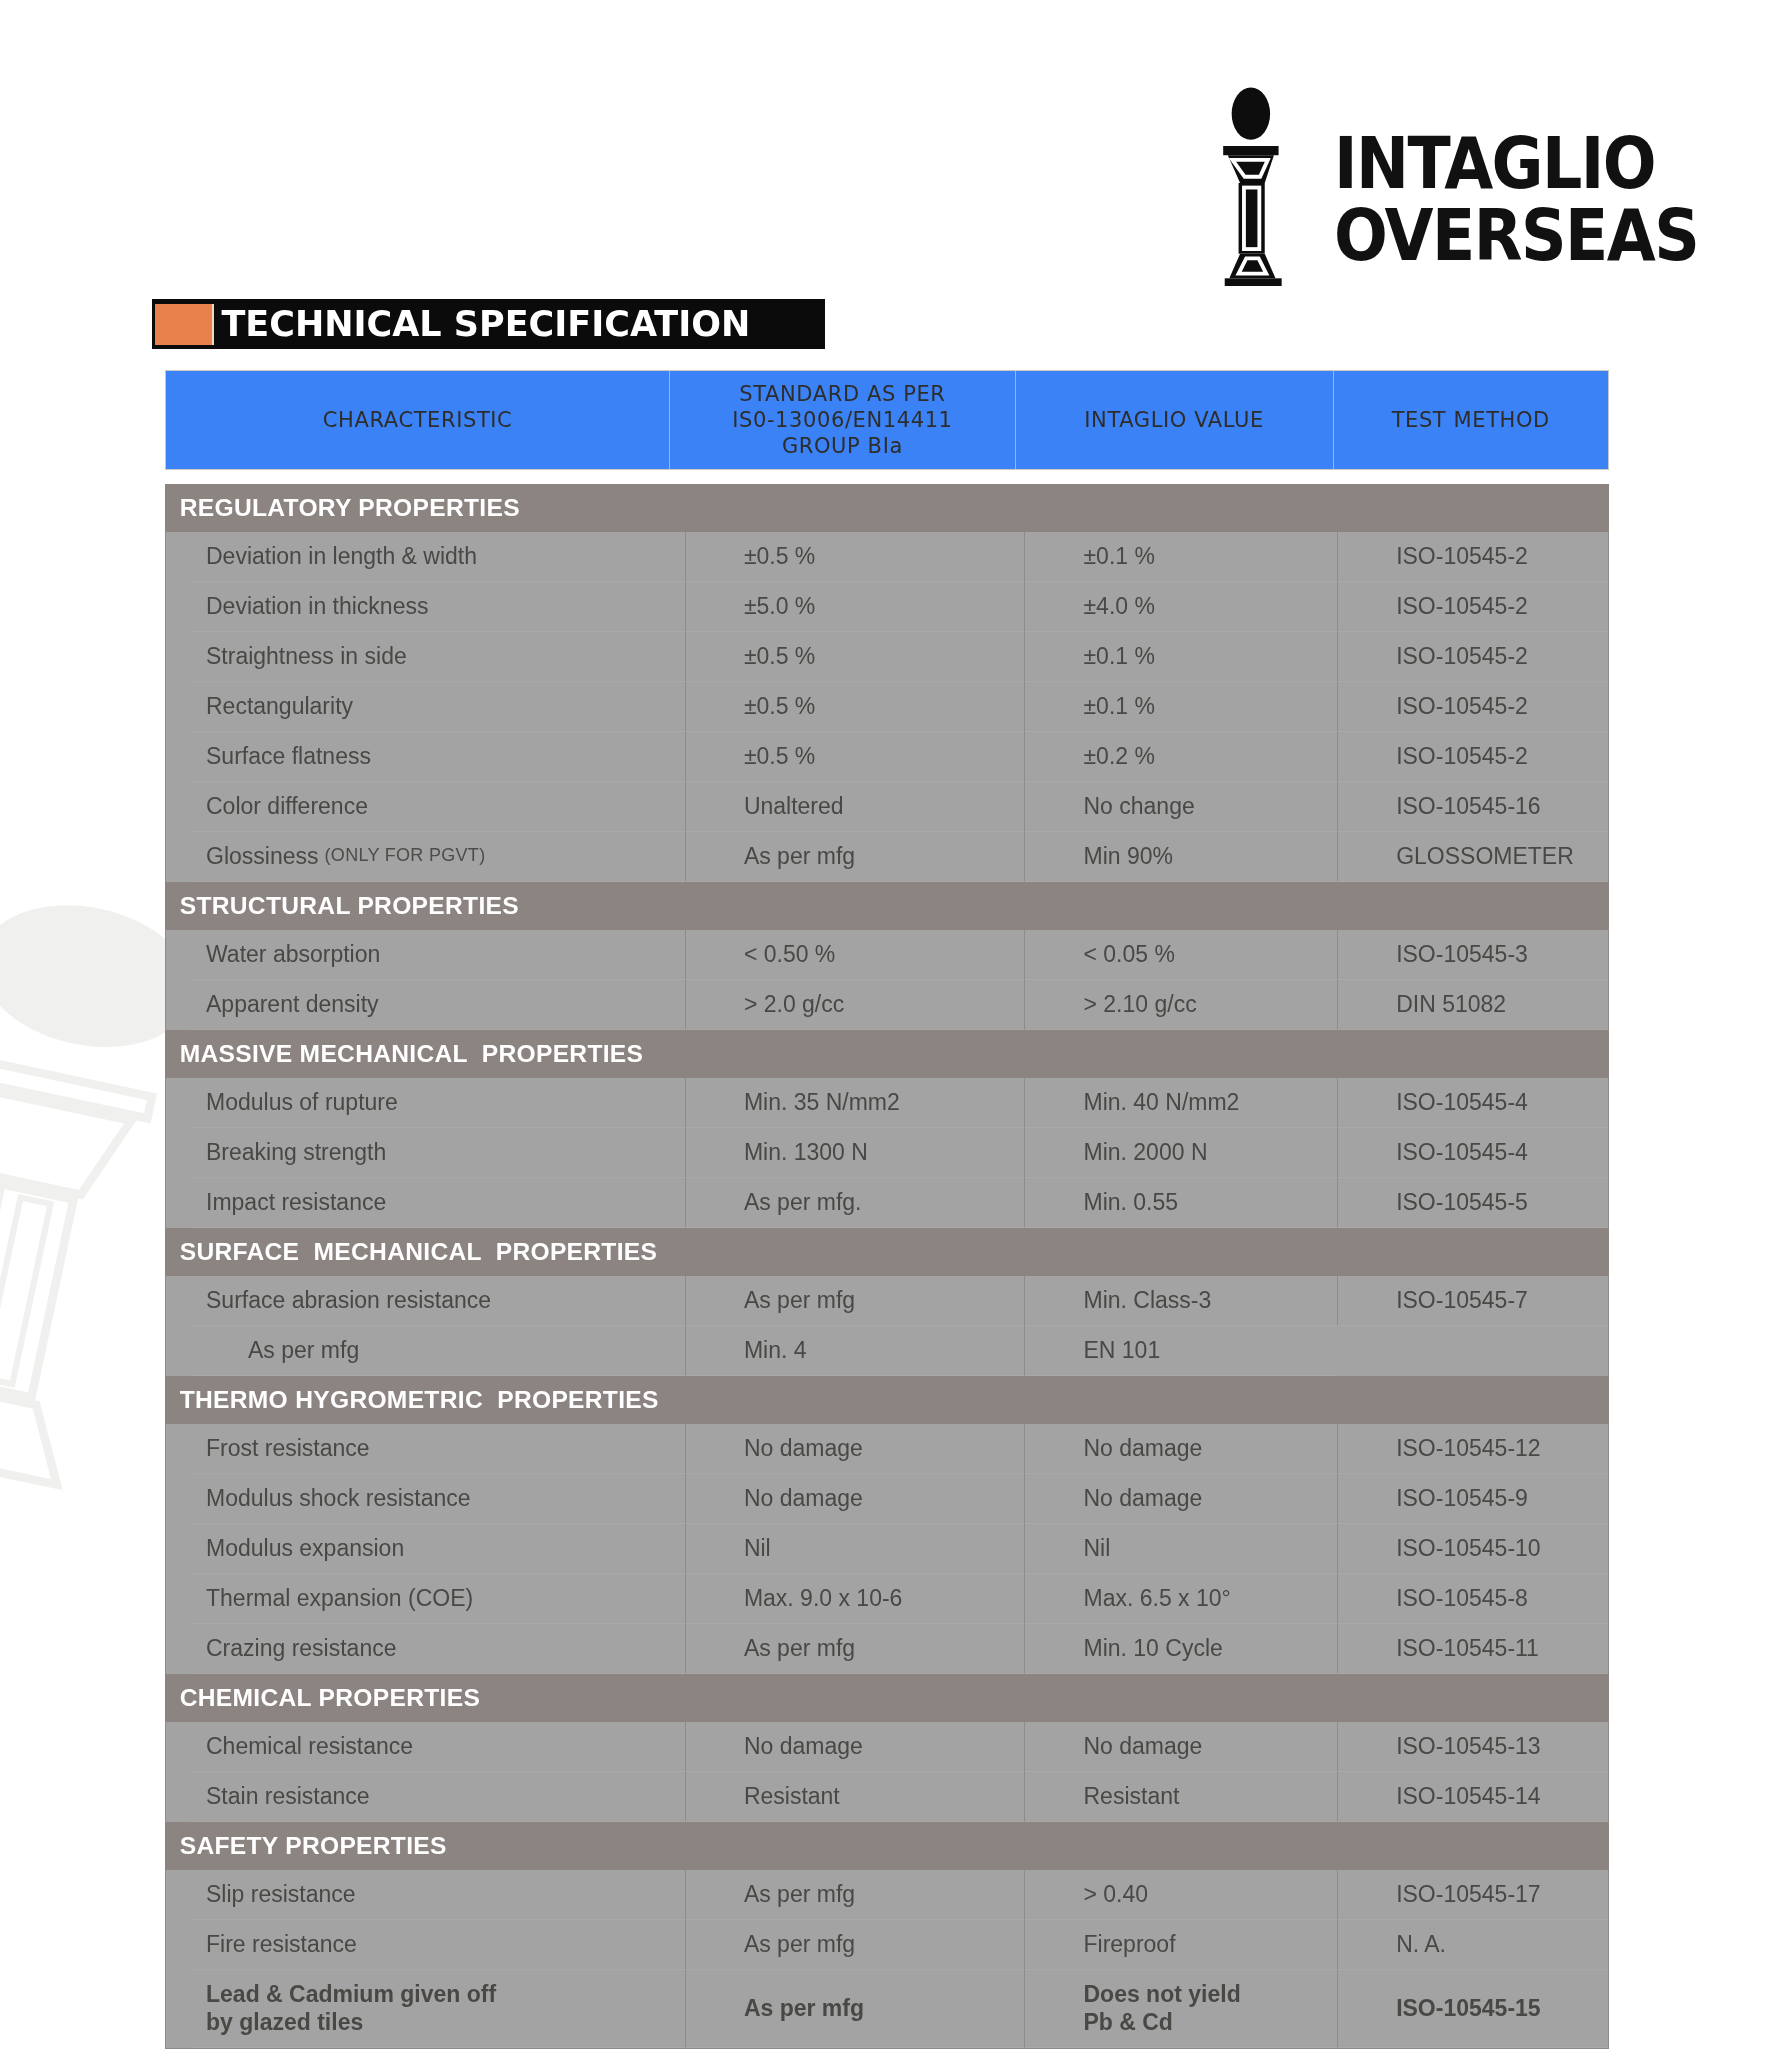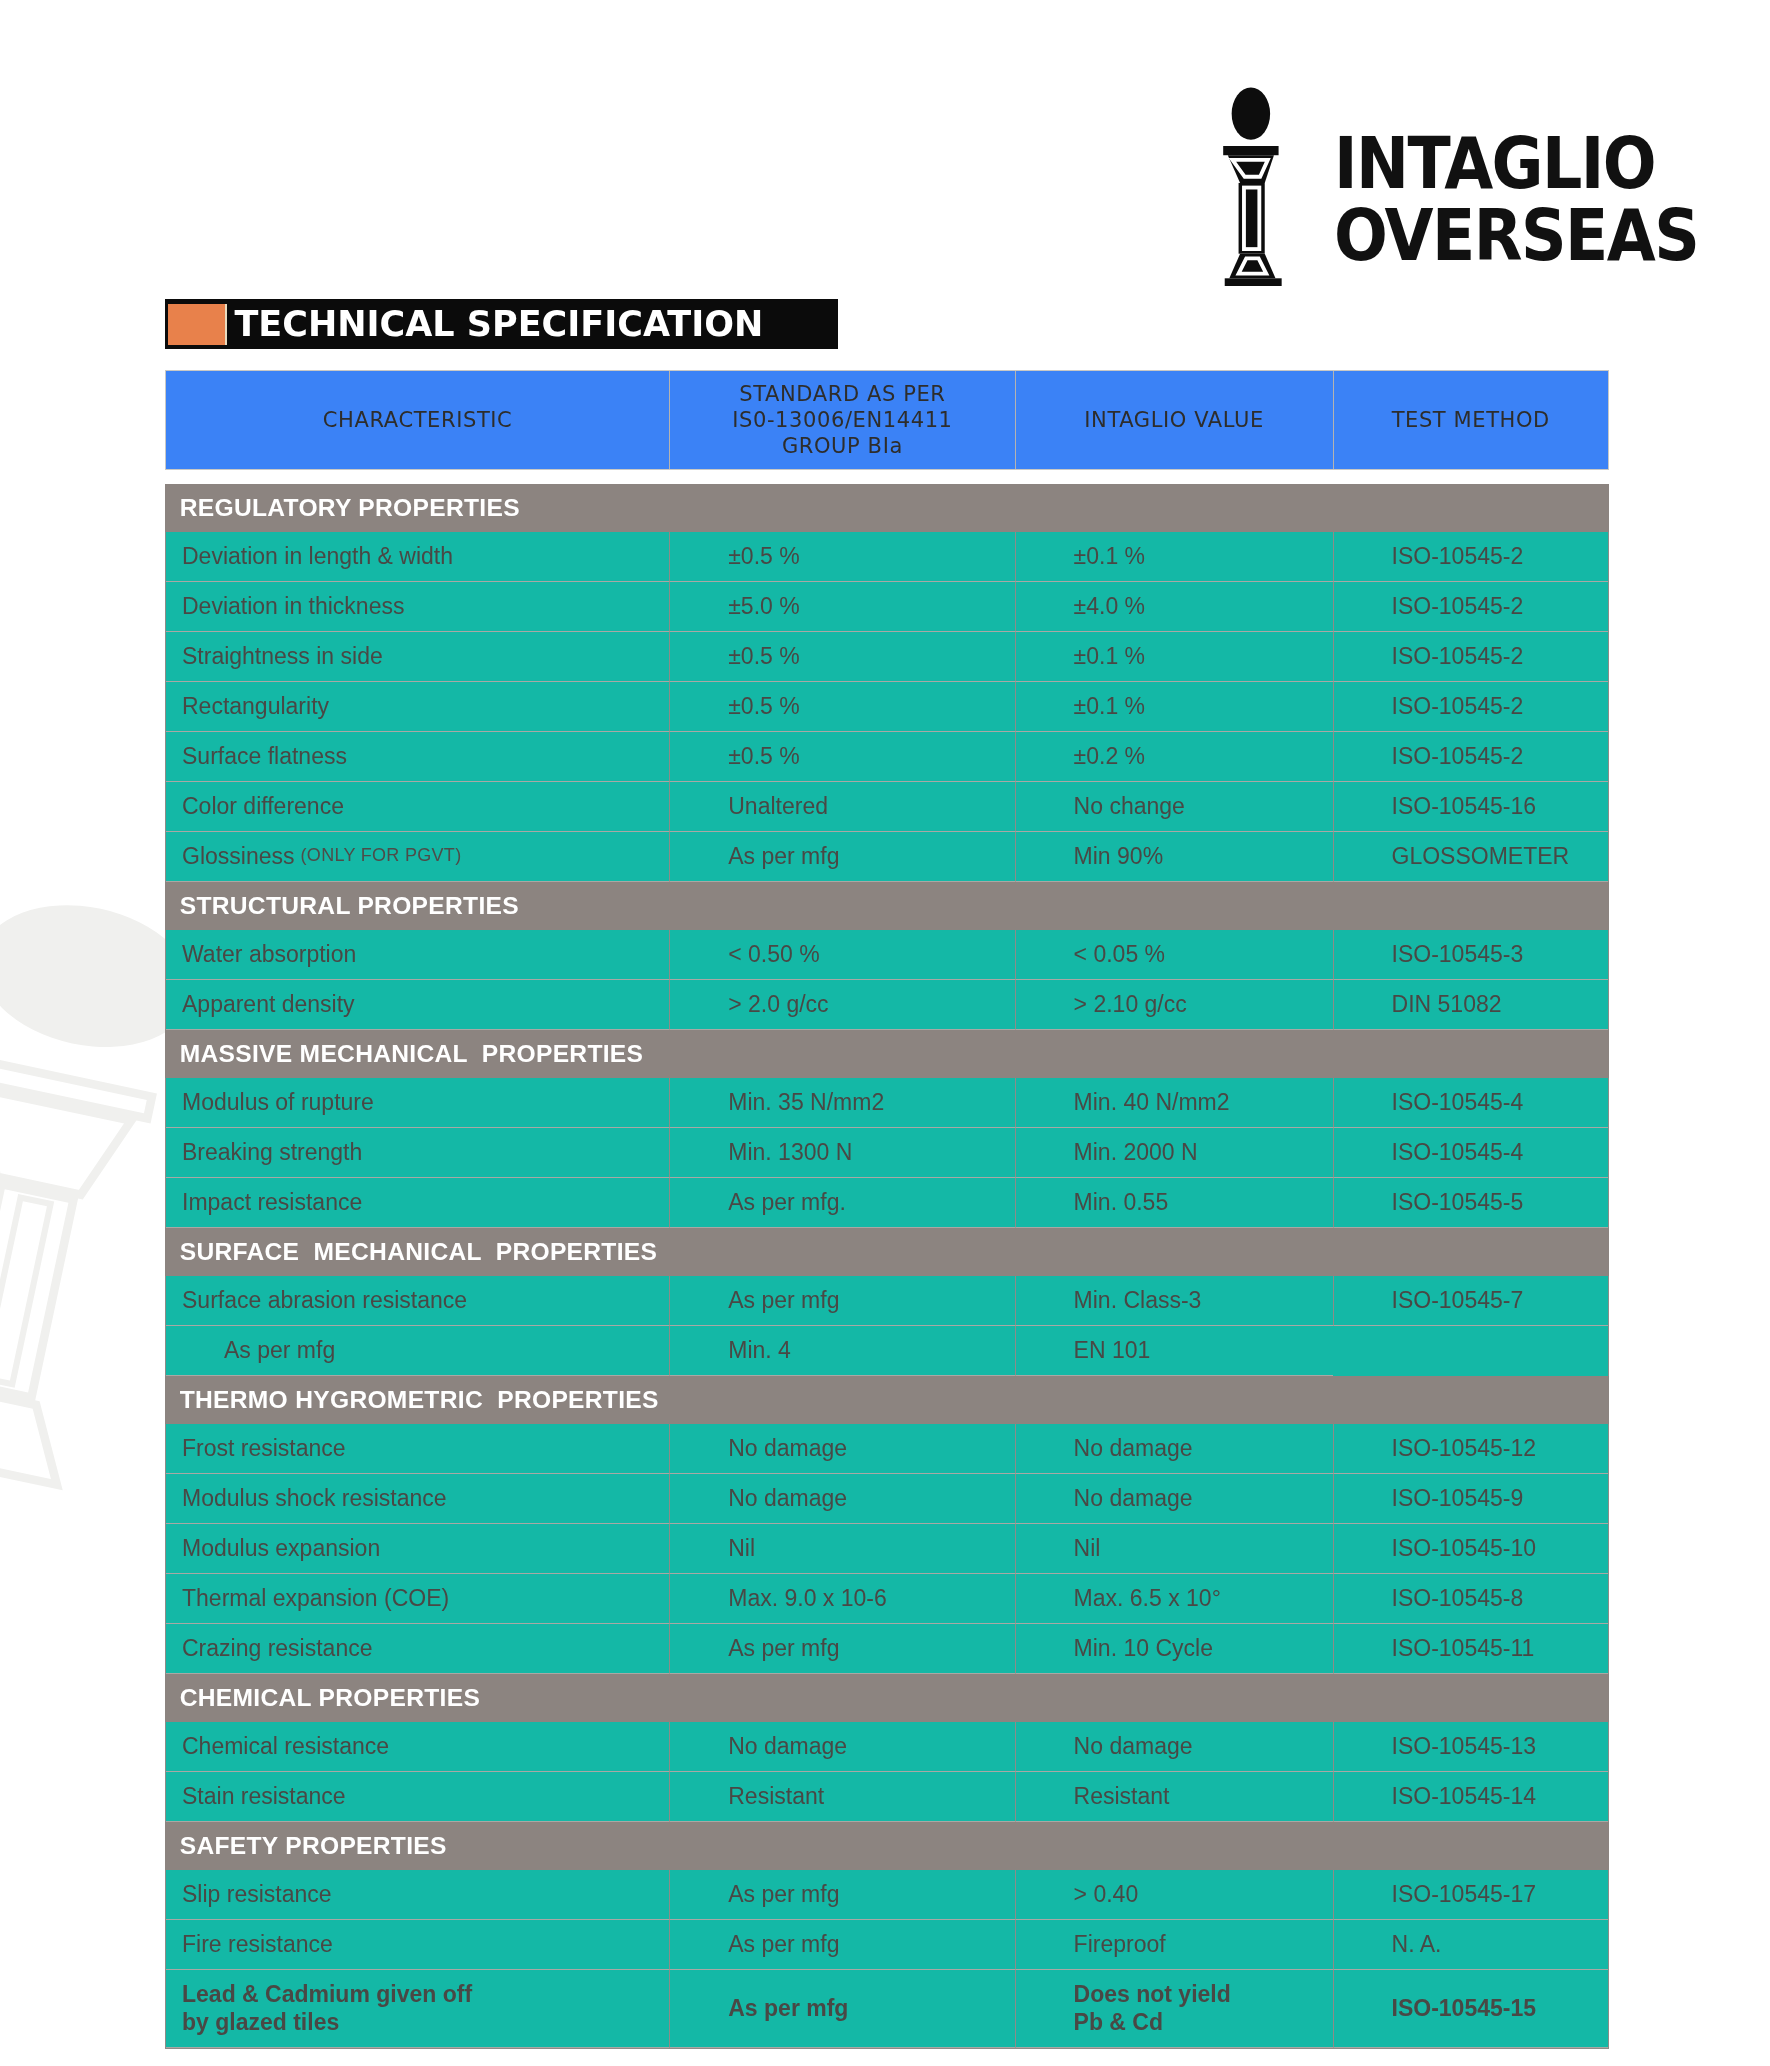--- a/index.html
+++ b/index.html
@@ -16,21 +16,21 @@
   .logo-icon{position:absolute;left:0;top:0;width:71px;height:200px;}
   .logo-text{position:absolute;left:79px;top:41px;color:#111;margin-left:35px;}
   .logo-line{
     font-family:"DejaVu Sans", sans-serif;
     font-size:72px;font-weight:700;letter-spacing:-1.8px;line-height:72px;
     transform:scaleX(0.88);transform-origin:left center;white-space:pre;
   }
 
   
   .title-bar{
-    position:absolute;left:165px;top:299px;width:673px;height:50px;
+    position:absolute;left:152px;top:299px;width:673px;height:50px;
     background:#0b0b0b;display:flex;align-items:center;z-index:2;
   }
   .title-accent{
     width:57px;height:41px;background:#e8814b;margin-left:3.1px;
     border-right:2.5px solid #e9dcc0;flex:0 0 auto;
   }
   .title-text{
     color:#ffffff;font-family:"DejaVu Sans", sans-serif;
     font-size:35px;font-weight:700;letter-spacing:0px;margin-left:7.4px;white-space:pre;
   }
@@ -46,21 +46,21 @@
     font-family:"DejaVu Sans", sans-serif;font-size:21px;font-weight:400;
     letter-spacing:0.6px;white-space:pre-line;line-height:1.25;
   }
   .th + .th{border-left:1.2px solid #b5b3b0;}
 
   .section-bar{
     height:48px;background:#8c8480;color:#ffffff;display:flex;align-items:center;
     padding-left:14.7px;font-family:Liberation Sans, sans-serif;
     font-size:24.6px;font-weight:700;letter-spacing:0.3px;white-space:pre;
   }
-  .trow{min-height:50px;border-left:1.2px solid #8d8c88;border-right:1.2px solid #8d8c88;background:#14b8a6;}
+  .trow{min-height:50px;border-left:1.2px solid #8d8c88;border-right:1.2px solid #8d8c88;background:#a3a3a3;padding-left:24px;}
   .tbody .trow:last-child{min-height:78px;border-bottom:1.8px solid #8d8c88;font-weight:bold;}
   .td{
     display:flex;align-items:center;color:#494845;font-size:23px;line-height:1.22;
     border-bottom:1.2px solid #a9a8a4;padding:4.9px 8.6px 4.9px 58px;white-space:pre-line;
   }
   .td + .td{border-left:1.2px solid #8d8c88;}
   .c-char{padding-left:16px;}
   .char-label{white-space:pre-line;}
   .char-note{font-size:18px;letter-spacing:0.3px;margin-left:6.1px;color:#4d4c49;}
 </style>

